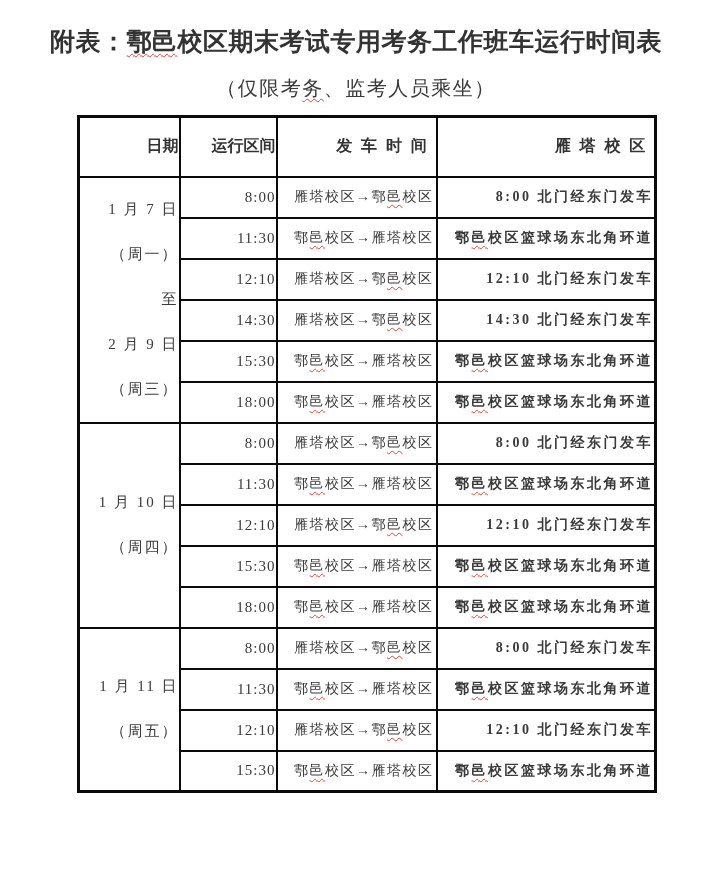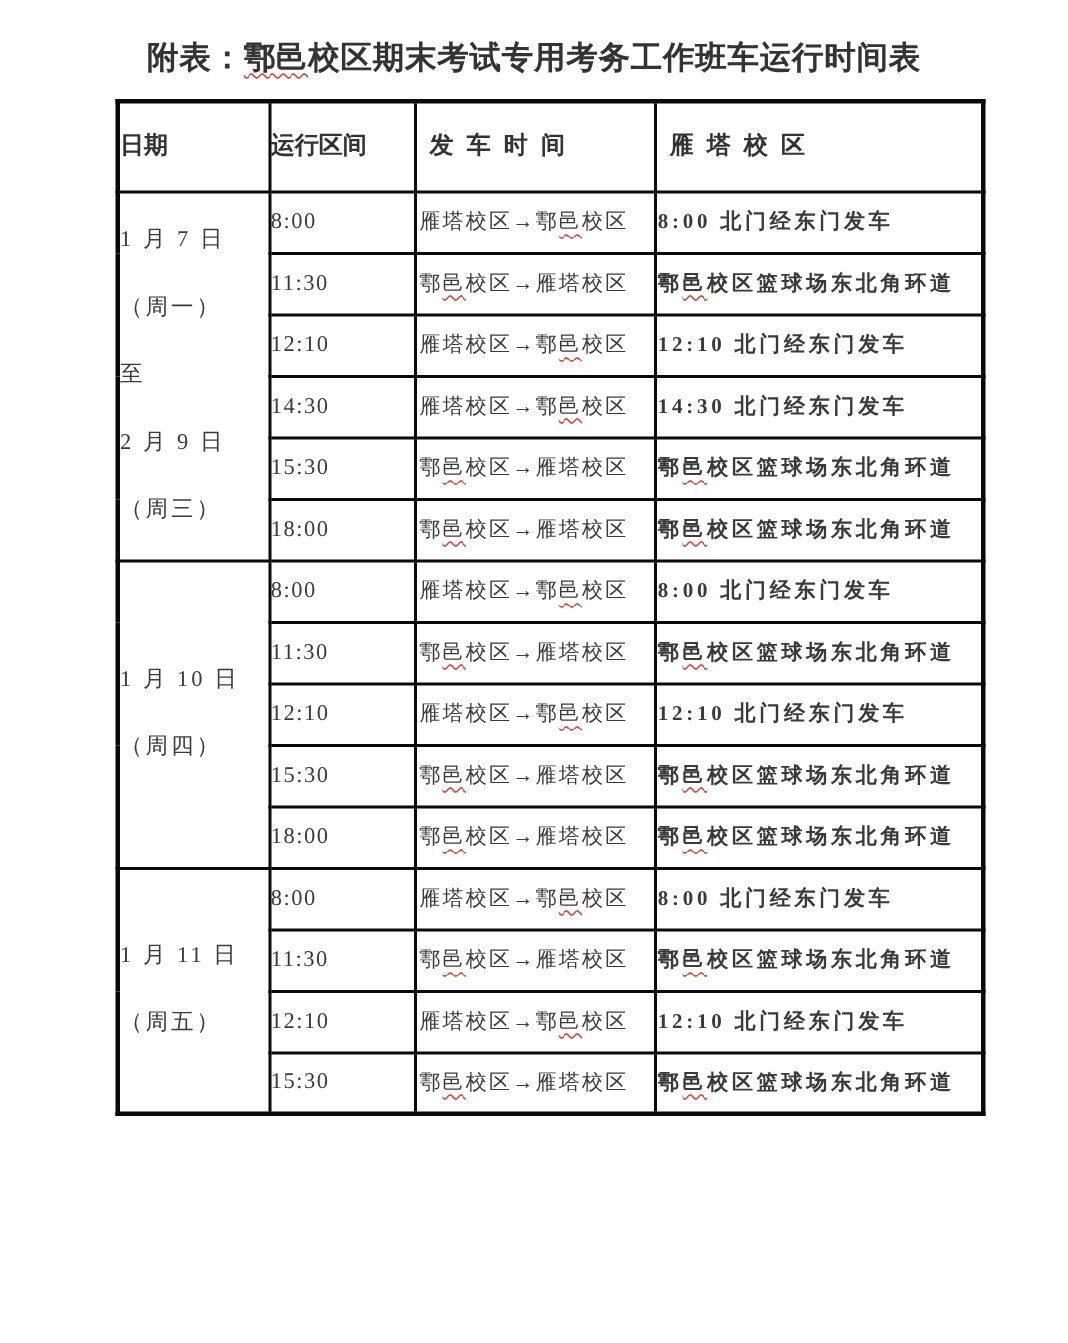--- a/index.html
+++ b/index.html
@@ -13,21 +13,21 @@
   }
   .page {
     width: 712px;
     height: 895px;
     padding-top: 26px;
     background: #ffffff;
   }
   .title {
     text-align: center;
     font-family: "Liberation Sans", "DejaVu Sans", sans-serif;
-    font-size: 21px;
+    font-size: 25px;
     font-weight: bold;
     color: #333333;
     letter-spacing: 0.5px;
     line-height: 1.2;
   }
   .subtitle {
     text-align: center;
     font-size: 20px;
     font-weight: normal;
     color: #3a3a3a;
@@ -41,21 +41,21 @@
     border-collapse: collapse;
     table-layout: fixed;
     border: 3px solid #0a0a0a;
   }
   col.c-date { width: 101px; }
   col.c-time { width: 97px; }
   col.c-route { width: 160px; }
   col.c-arr  { width: 219px; }
   th, td {
     border: 2px solid #0a0a0a;
-    text-align: left;
+    text-align: right;
     vertical-align: middle;
     color: #3a3a3a;
   }
   th {
     height: 60px;
     font-size: 16px;
     font-weight: bold;
     color: #333333;
   }
   th.ls { letter-spacing: 0.55em; text-indent: 0.55em; }
@@ -90,20 +90,21 @@
     text-underline-offset: 3px;
   }
 </style>
 </head>
 <body>
 
 <div class="page">
 
   <div class="title"><span>附表：</span><span class="sq">鄠邑</span><span>校区期末考试专用考务工作班车运行时间表</span></div>
 
+  <div class="subtitle"><span>（仅限考</span><span class="sq">务</span><span>、监考人员乘坐）</span></div>
 
   <table class="bus-table">
     <colgroup>
       <col class="c-date">
       <col class="c-time">
       <col class="c-route">
       <col class="c-arr">
     </colgroup>
     <thead>
       <tr>

